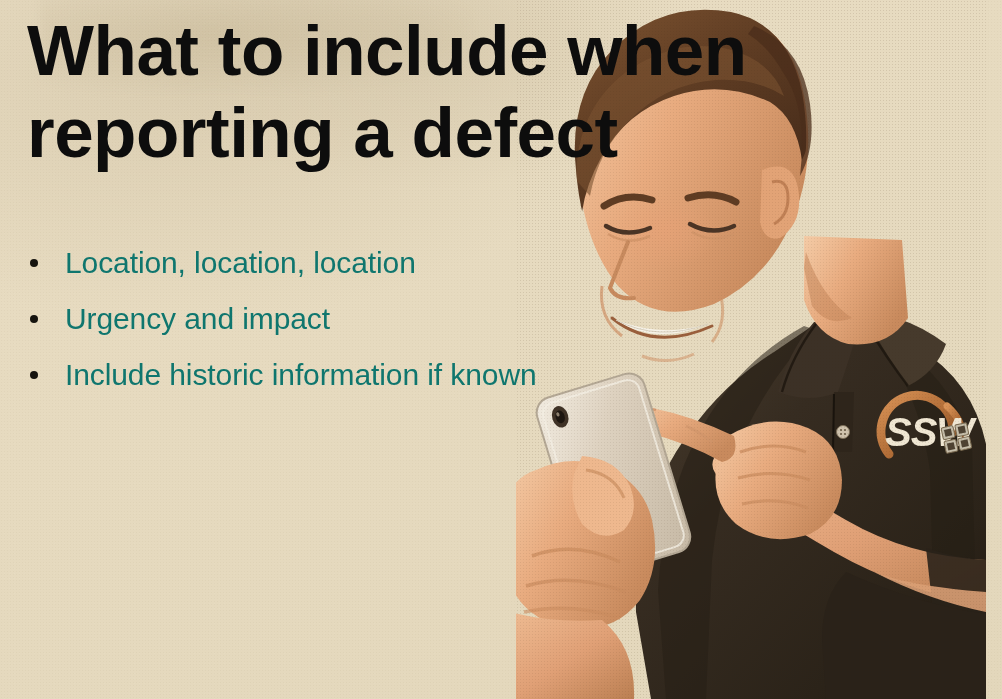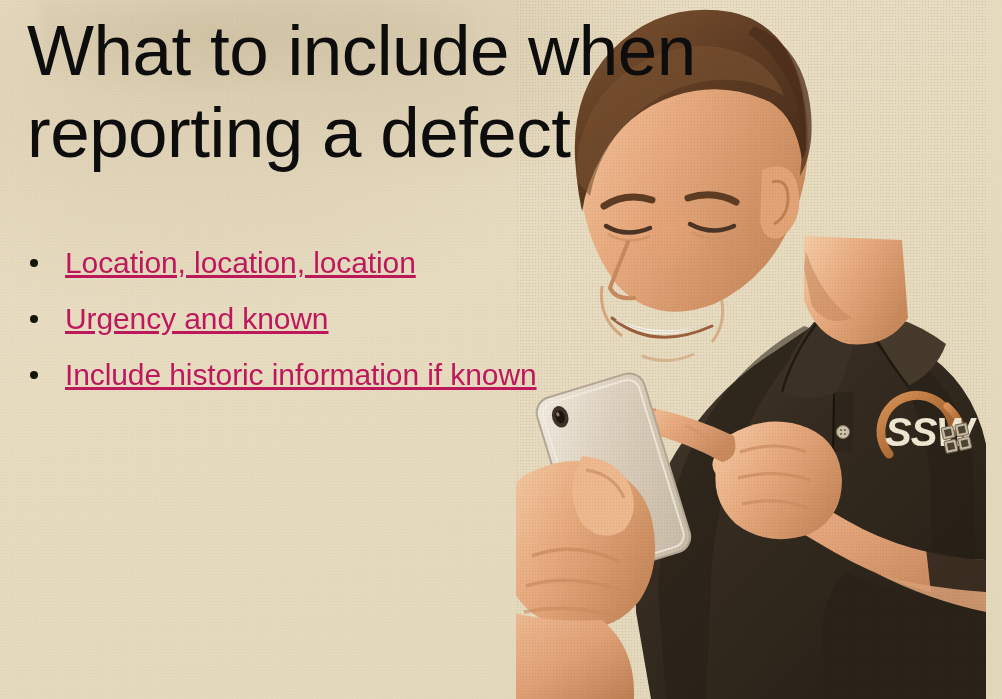--- a/index.html
+++ b/index.html
@@ -48,21 +48,21 @@
   }
 
   
   .title {
     position: absolute;
     left: 27px;
     top: 10px;
     width: 720px;
     font-size: 71px;
     line-height: 82px;
-    font-weight: 400;
+    font-weight: 700;
     letter-spacing: -0.5px;
     color: #0d0d0d;
     font-family: "Liberation Sans", sans-serif;
     font-stretch: condensed;
     white-space: pre-line;
   }
 
   .bullets {
     position: absolute;
     left: 22px;
@@ -71,23 +71,22 @@
     margin: 0;
     padding: 0;
     list-style: none;
   }
   .bullet {
     position: relative;
     padding-left: 43px;
     margin-bottom: 20px;
     font-size: 30px;
     line-height: 36px;
-    color: #be185d;
+    color: #0f766e;
     letter-spacing: -0.1px;
-    text-decoration: underline;
   }
   .bullet:last-child { margin-bottom: 12px; }
   .bullet .dot {
     position: absolute;
     left: 8px;
     top: 14px;
     width: 8px;
     height: 8px;
     border-radius: 50%;
     background: #16140f;
@@ -316,21 +315,21 @@
   <div class="title">What to include when
 reporting a defect</div>
 
   <ul class="bullets">
     <li class="bullet">
       <span class="dot"></span>
       <span>Location, location, location</span>
     </li>
     <li class="bullet">
       <span class="dot"></span>
-      <span>Urgency and known</span>
+      <span>Urgency and impact</span>
     </li>
     <li class="bullet">
       <span class="dot"></span>
       <span>Include historic information if known</span>
     </li>
   </ul>
 
 </div>
 
 </body></html>

